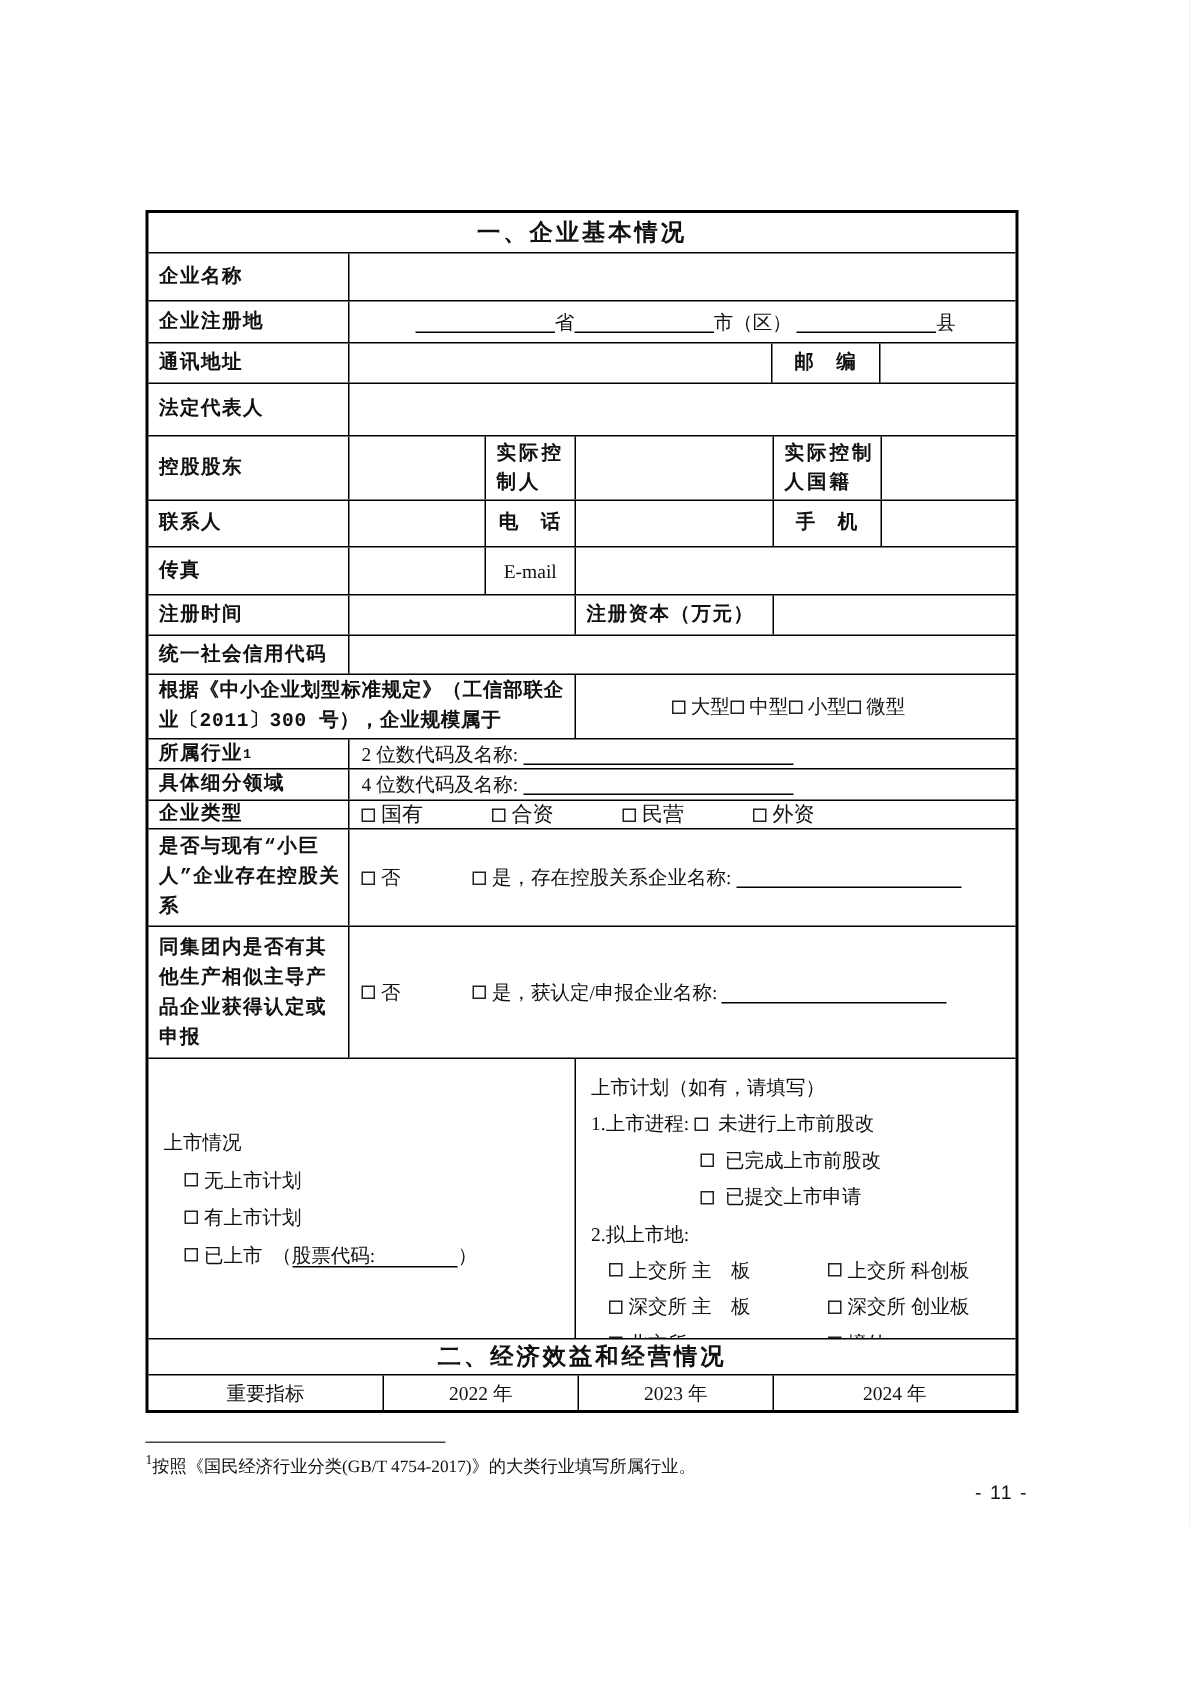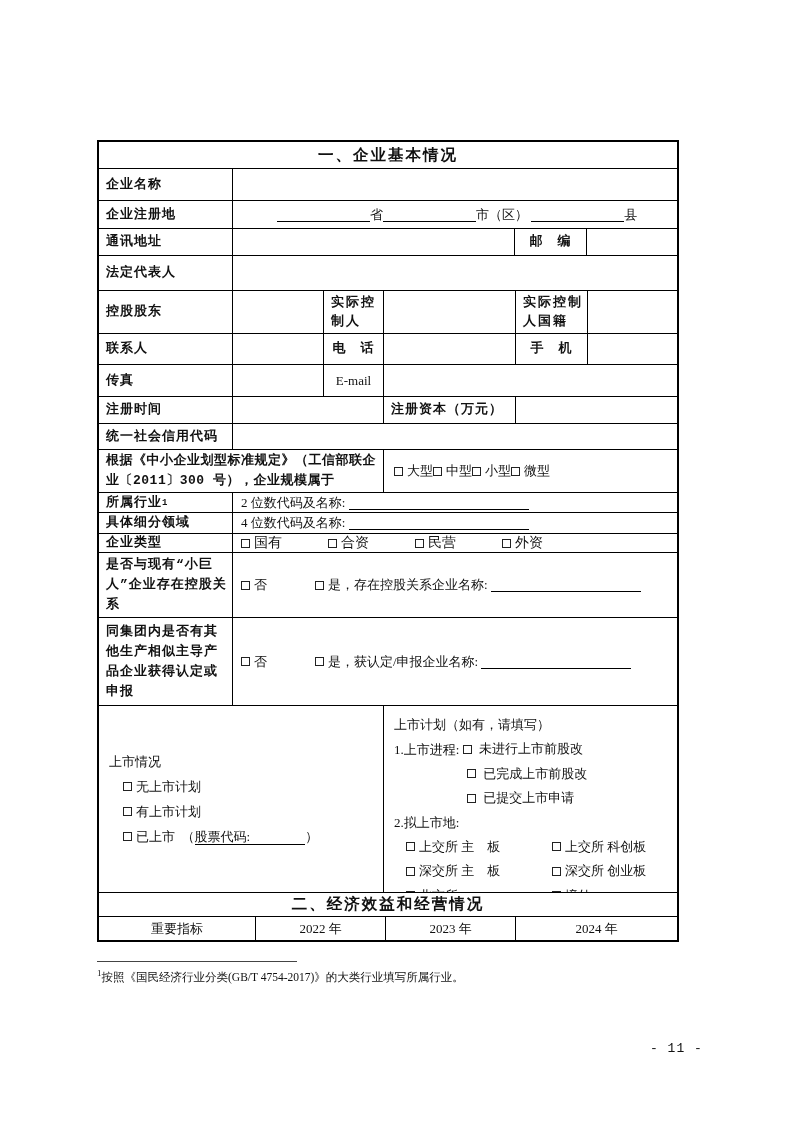--- a/index.html
+++ b/index.html
@@ -27,21 +27,21 @@
   .title{
     font-family:"Liberation Sans", sans-serif;font-weight:bold;font-size:15.5px;
     letter-spacing:2px;justify-content:center;width:100%;
   }
   .blank{display:inline-block;border-bottom:1px solid #000;height:13px;vertical-align:baseline;}
   .cb{
     display:inline-block;width:7px;height:7px;border:1px solid #222;background:#fff;
     margin-right:4px;flex:none;
   }
   .opt{white-space:nowrap;display:inline-flex;align-items:center;}
-  .scalecell{flex:1;display:flex;justify-content:flex-start;padding:0 20px 0 10px;font-size:13px;}
+  .scalecell{flex:1;display:flex;justify-content:center;padding:0 20px 0 10px;font-size:13px;}
   .typecell{flex:1;display:flex;padding-left:8px;font-size:14px;}
   .typecell .opt{margin-right:46px;}
   .yncell{flex:1;display:flex;align-items:center;padding-left:8px;font-size:13px;}
   .yncell .no{margin-right:48px;}
   .listing-left{
     flex-direction:column;justify-content:center;align-items:flex-start;
     font-size:13px;line-height:25px;padding-left:10px;
   }
   .listing-right{
     flex-direction:column;justify-content:flex-start;align-items:flex-start;
@@ -50,21 +50,21 @@
   .lline{white-space:nowrap;}
   .ind{margin-left:14px;}
   .pind{margin-left:73px;}
   .vrow{margin-left:12px;}
   .vcol{display:inline-block;width:146px;}
   .ulg{border-bottom:1px solid #000;padding-right:55px;}
   .spacer13{height:14px;}
   .divider{position:absolute;left:97px;top:961px;width:200px;border-top:1px solid #444;}
   .footnote{position:absolute;left:97px;top:970px;width:560px;font-size:11.5px;font-family:"Liberation Serif", serif;}
   .footnote sup, sup{font-size:9px;line-height:0;}
-  .pagenum{position:absolute;left:650px;top:1041px;font-size:13px;font-family:Liberation Mono, monospace;letter-spacing:1px;}
+  .pagenum{position:absolute;left:650px;top:987px;font-size:13px;font-family:Liberation Sans, sans-serif;letter-spacing:1px;}
   .smallpad{padding-left:7px;}
 </style>
 </head>
 <body>
 
 <div class="page">
 
   <div class="formtable">
 
     <div class="row first" style="height:26px">

